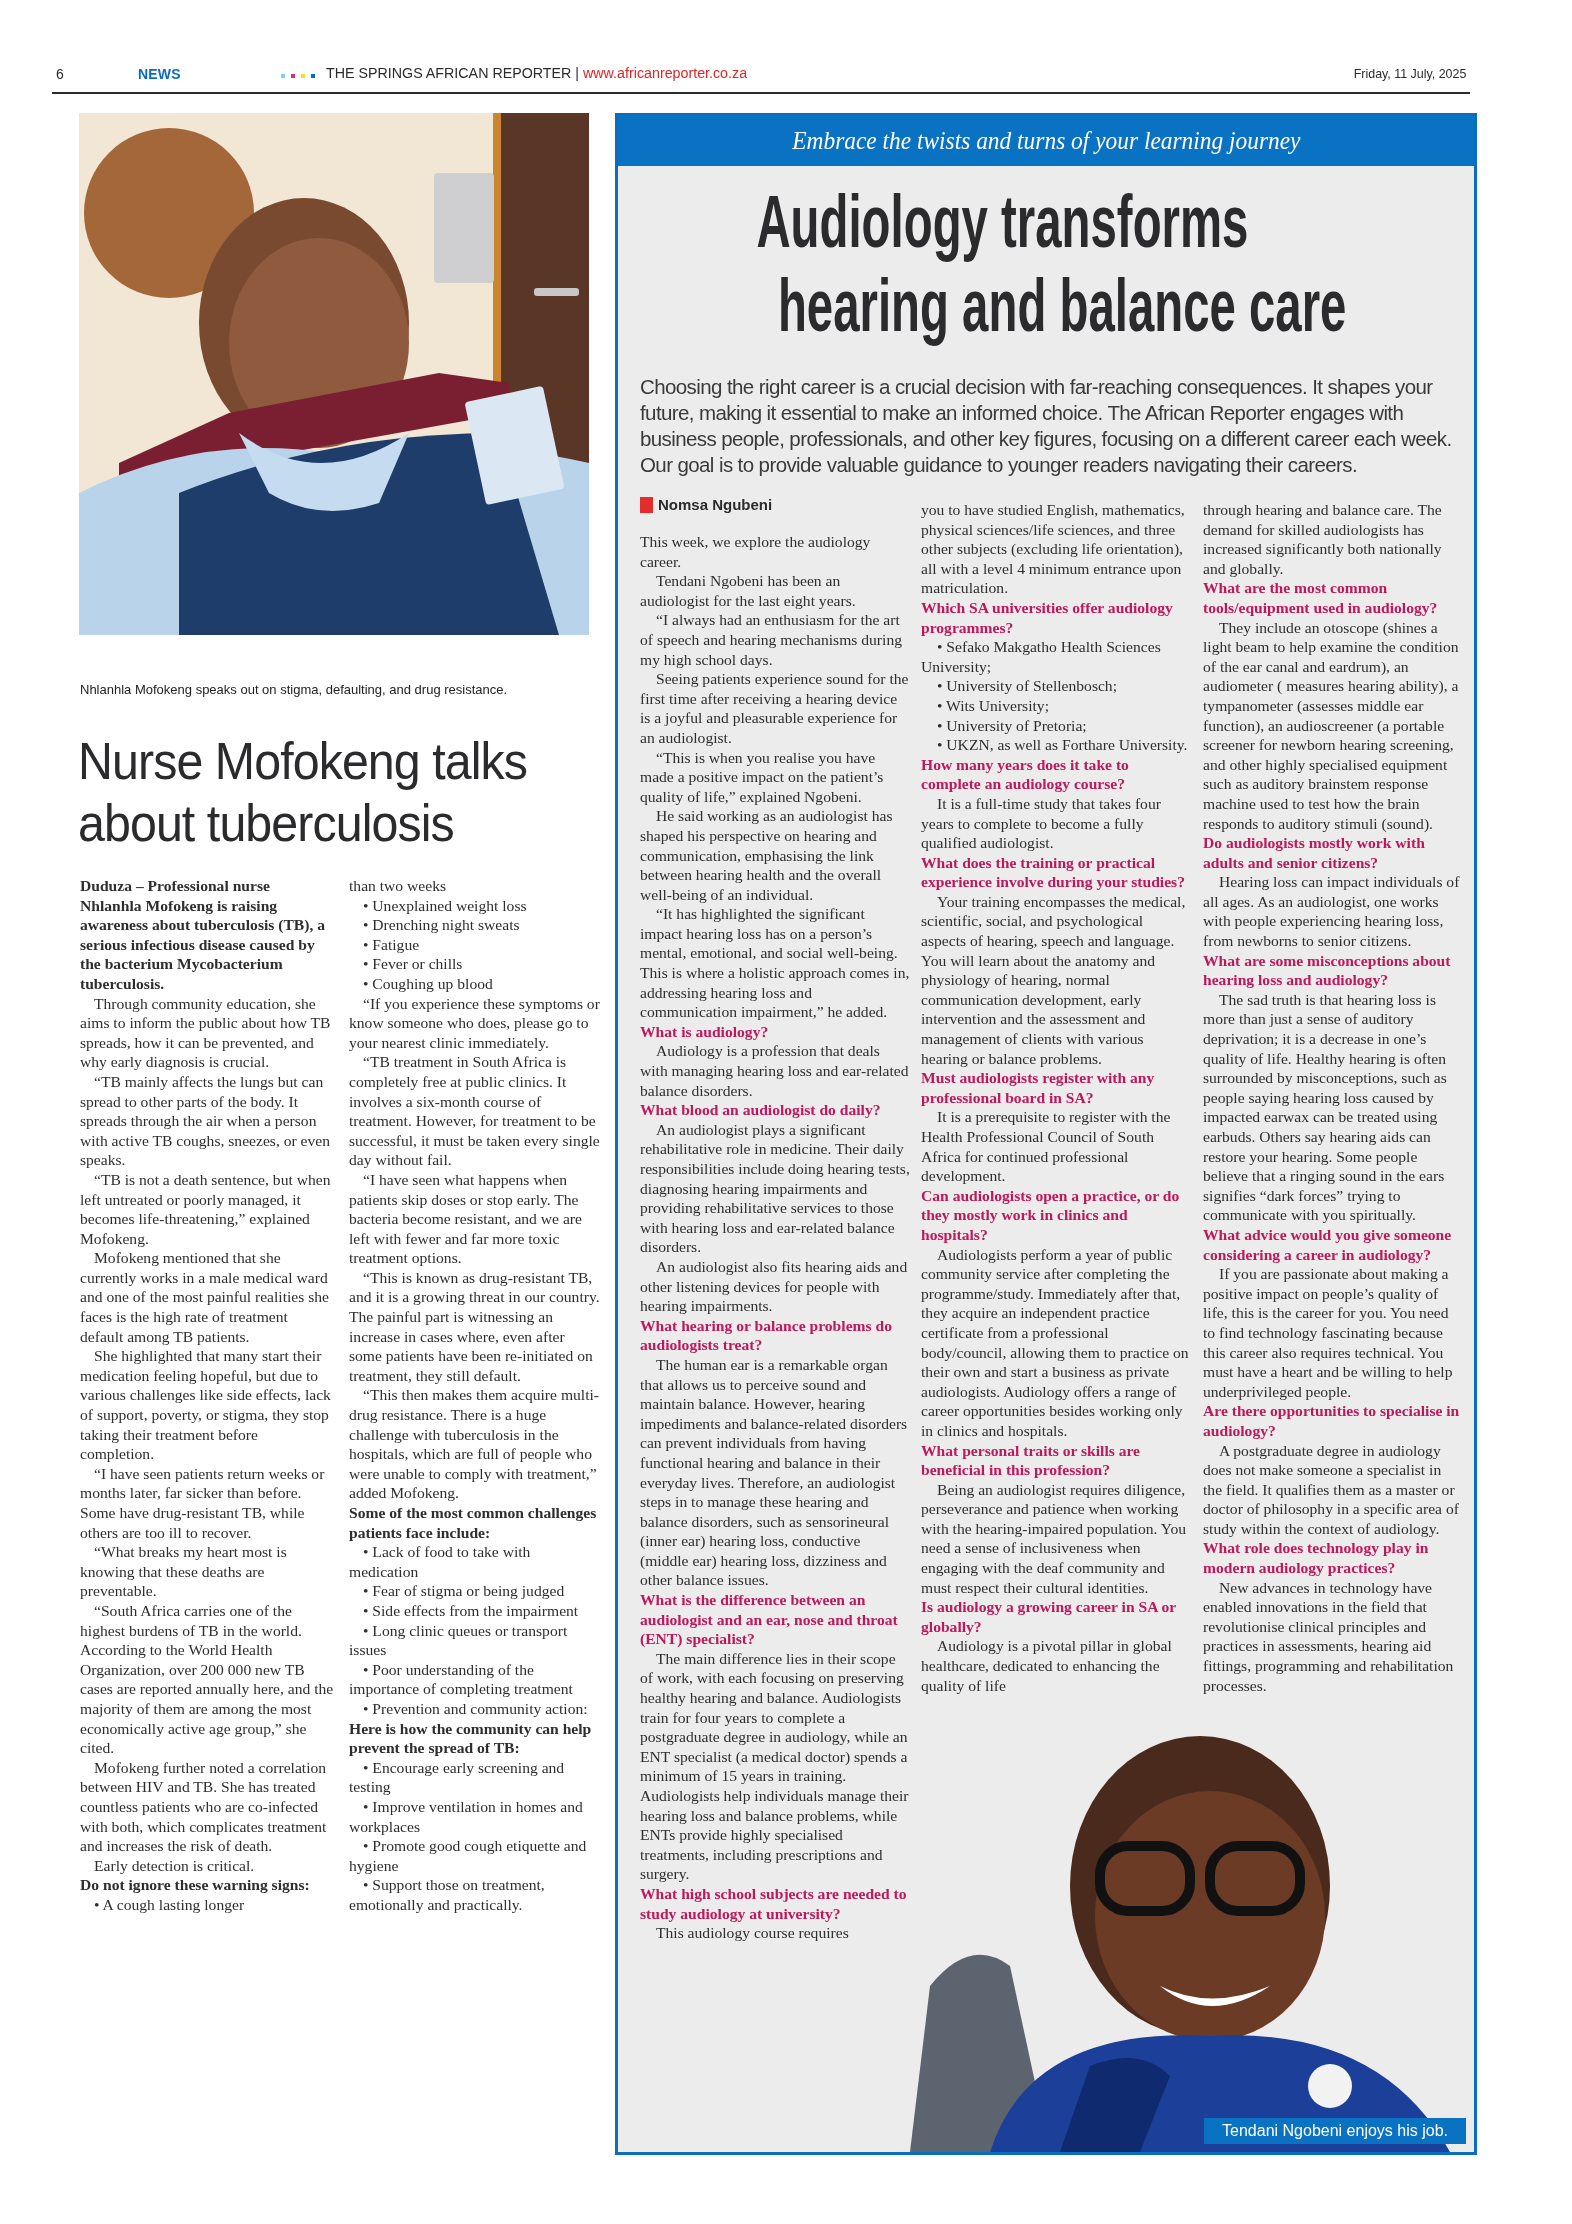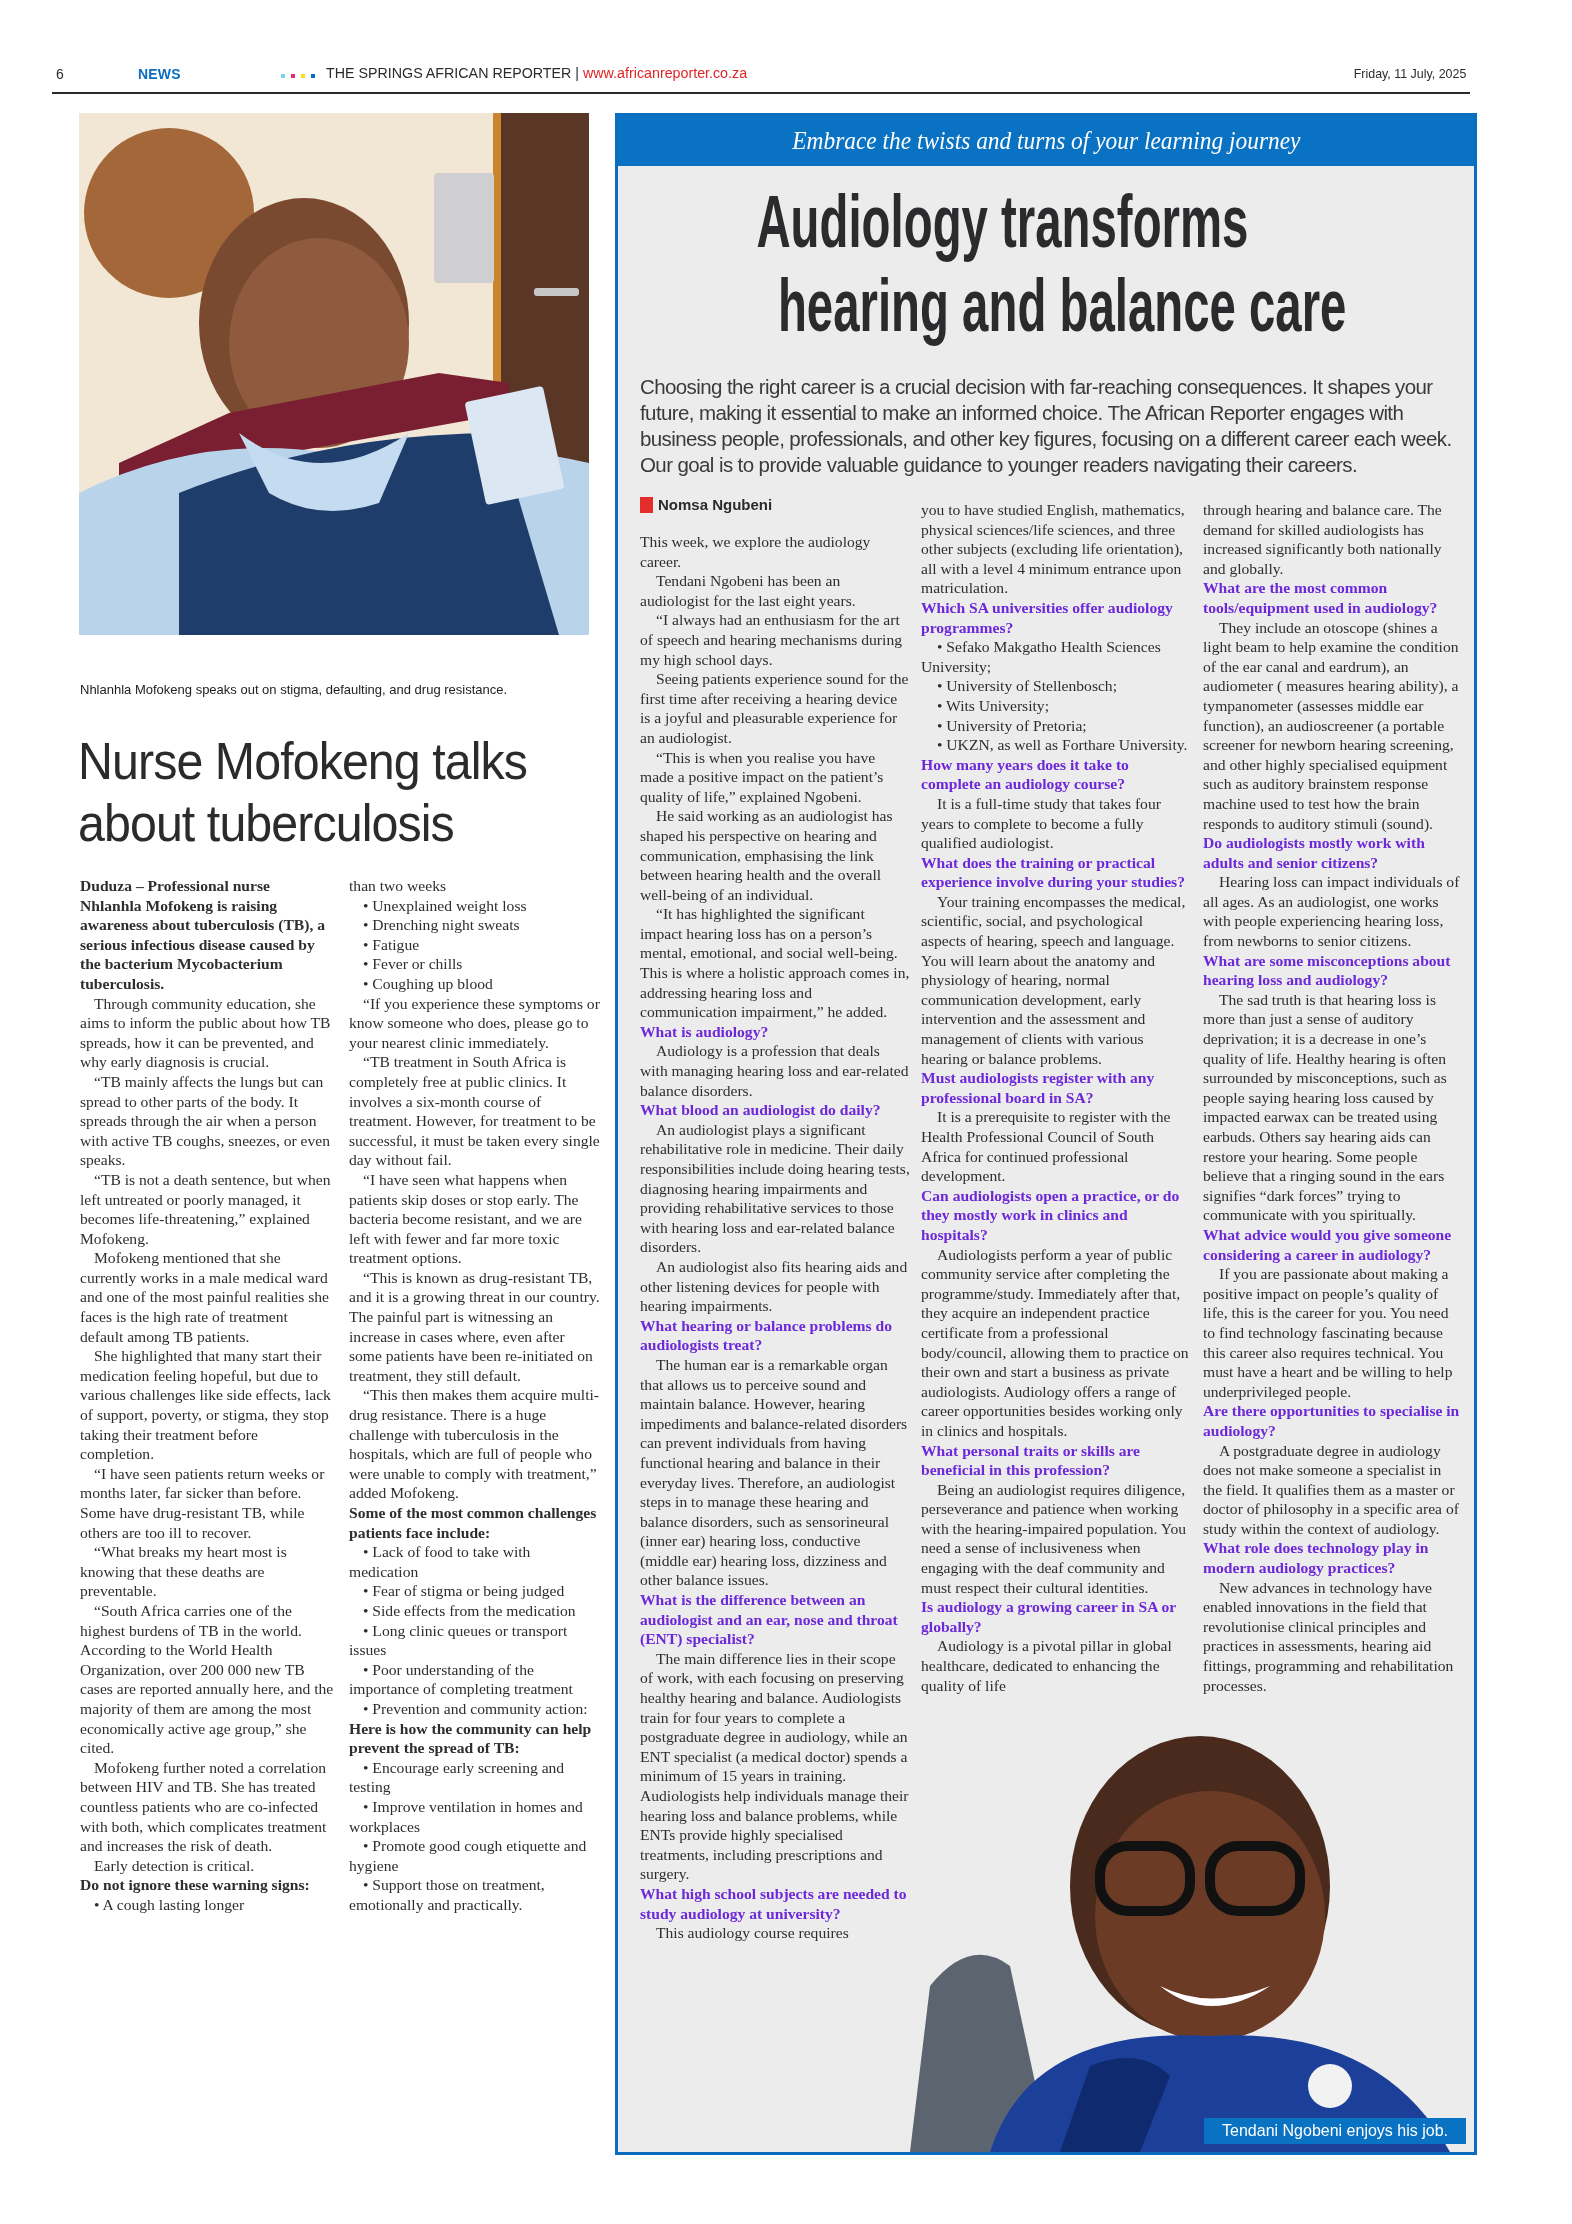--- a/index.html
+++ b/index.html
@@ -33,21 +33,21 @@
   #career-box { position: absolute; left: 615px; top: 113px; width: 862px; height: 2042px; border: 3px solid #0a6dbf; background: #ececec; box-sizing: border-box; }
   #career-banner { position: absolute; left: 0; top: 0; width: 856px; height: 50px; background: #0a72c2; color: #fff; font-size: 26px; font-style: italic; line-height: 50px; text-align: center; }
   #career-banner span { display: inline-block; transform: scaleX(0.9); }
   #career-headline { position: absolute; left: 0; top: 64px; width: 1024px; text-align: left; font-size: 74px; line-height: 84px; font-weight: bold; color: #2b2b2e; }
   #career-headline span { display: inline-block; transform: scaleX(0.64); transform-origin: center; white-space: nowrap; }
   #career-intro { position: absolute; left: 22px; top: 258px; width: 820px; font-size: 20.5px; line-height: 26px; color: #3a3a3a; letter-spacing: -0.6px; }
   #byline { position: absolute; left: 22px; top: 380px; font-size: 15px; font-weight: bold; }
   #byline .sq { display: inline-block; width: 13px; height: 16px; background: #e52c2c; vertical-align: -3px; margin-right: 5px; }
   .bcol { position: absolute; font-size: 15.6px; line-height: 19.6px; color: #2e2e2e; }
   .bcol p { margin: 0; }
-  .bcol .q { color: #6d28d9; font-weight: bold; }
+  .bcol .q { color: #be185d; font-weight: bold; }
   .bcol .ind { text-indent: 16px; }
   #box-col1 { left: 22px; top: 416px; width: 270px; }
   #box-col2 { left: 303px; top: 384px; width: 270px; }
   #box-col3 { left: 585px; top: 384px; width: 260px; }
 
   #ngobeni-photo { position: absolute; left: 292px; top: 1620px; width: 564px; height: 416px; overflow: hidden; }
   #ngobeni-caption { position: absolute; right: 8px; bottom: 8px; background: #0a72c2; color: #fff; font-size: 16px; padding: 4px 18px; }
 </style>
 </head>
 <body>
@@ -112,21 +112,21 @@
     <p class="bul">• Fever or chills</p>
     <p class="bul">• Coughing up blood</p>
     <p class="ind">“If you experience these symptoms or know someone who does, please go to your nearest clinic immediately.</p>
     <p class="ind">“TB treatment in South Africa is completely free at public clinics. It involves a six-month course of treatment. However, for treatment to be successful, it must be taken every single day without fail.</p>
     <p class="ind">“I have seen what happens when patients skip doses or stop early. The bacteria become resistant, and we are left with fewer and far more toxic treatment options.</p>
     <p class="ind">“This is known as drug-resistant TB, and it is a growing threat in our country. The painful part is witnessing an increase in cases where, even after some patients have been re-initiated on treatment, they still default.</p>
     <p class="ind">“This then makes them acquire multi-drug resistance. There is a huge challenge with tuberculosis in the hospitals, which are full of people who were unable to comply with treatment,” added Mofokeng.</p>
     <p class="b">Some of the most common challenges patients face include:</p>
     <p class="bul">• Lack of food to take with medication</p>
     <p class="bul">• Fear of stigma or being judged</p>
-    <p class="bul">• Side effects from the medication</p>
+    <p class="bul">• Side effects from the impairment</p>
     <p class="bul">• Long clinic queues or transport issues</p>
     <p class="bul">• Poor understanding of the importance of completing treatment</p>
     <p class="bul">• Prevention and community action:</p>
     <p class="b">Here is how the community can help prevent the spread of TB:</p>
     <p class="bul">• Encourage early screening and testing</p>
     <p class="bul">• Improve ventilation in homes and workplaces</p>
     <p class="bul">• Promote good cough etiquette and hygiene</p>
     <p class="bul">• Support those on treatment, emotionally and practically.</p>
   </div>
 

